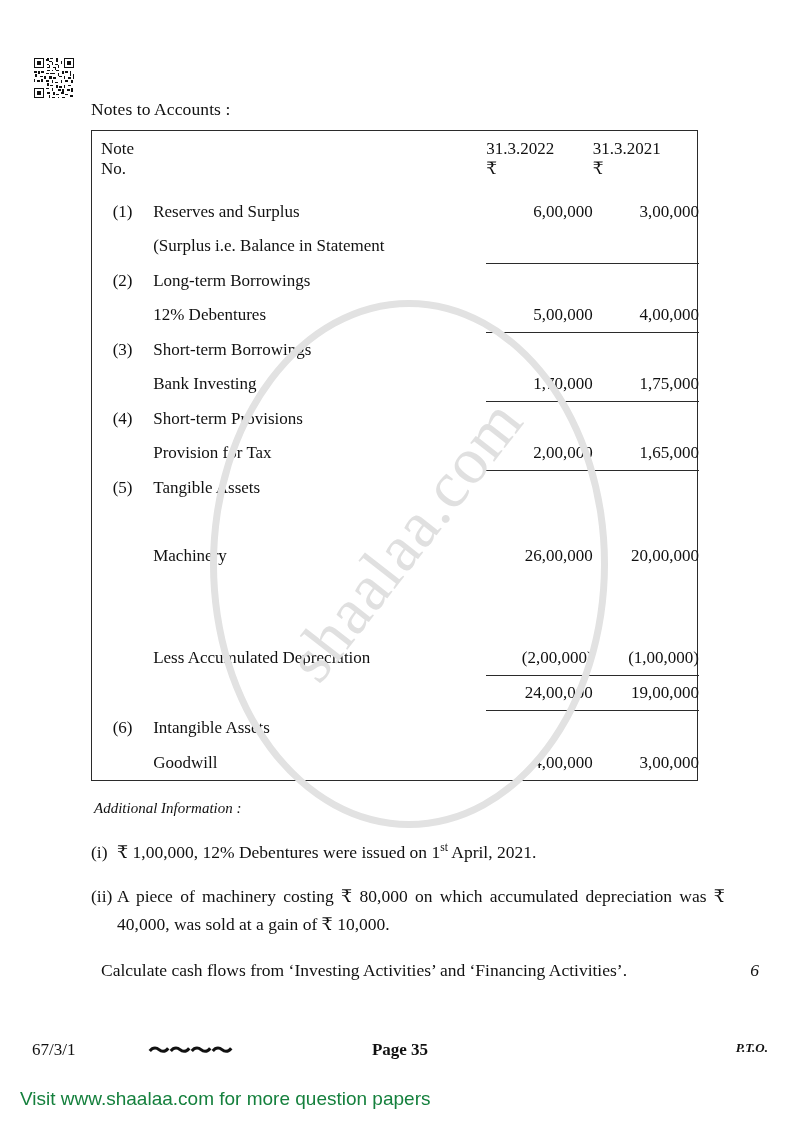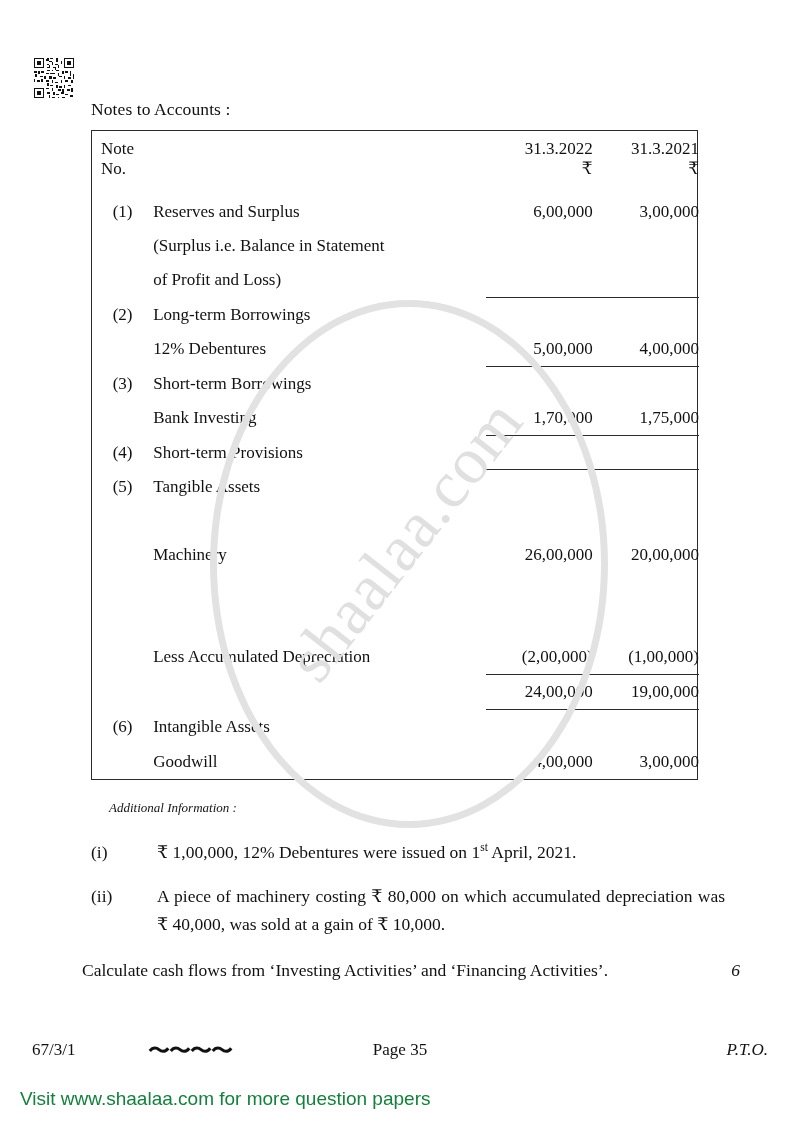--- a/index.html
+++ b/index.html
@@ -48,21 +48,21 @@
   col.c-amt2 { width: 106px; }
 
   .cell-note { text-align: center; padding: 2px 0 0 0; }
   .cell-desc { padding: 2px 0 0 12px; }
   .cell-amt  { text-align: right; padding: 2px 10px 0 0;
                border-left: 1.2px solid #2b2b2b; }
 
   
   tr.hdr td { height: 64px; padding-top: 8px; }
   tr.hdr .cell-note { text-align: left; padding-left: 9px; line-height: 1.18; }
-  tr.hdr .cell-amt { text-align: right; padding: 8px 0 0 0; line-height: 1.2; }
+  tr.hdr .cell-amt { text-align: left; padding: 8px 0 0 0; line-height: 1.2; }
   .hdr-sep td { height: 0; border-top: 1.4px solid #2b2b2b; padding: 0; }
 
   
   .cell-desc { border-left: 1.2px solid #2b2b2b; }
 
   
   .rule td { padding: 0; height: 0; }
   .rule .r-line { border-top: 1.4px solid #2b2b2b; }
 
   .txtline { height: 34px; line-height: 34px; }
@@ -88,49 +88,49 @@
     font-size: 66px;
     color: #e0e0e0;
     font-family: "Liberation Serif", serif;
     transform: rotate(-52deg);
     white-space: nowrap;
     letter-spacing: 1px;
   }
 
   
   .addl-heading {
-    position: absolute; left: 109px; top: 800px;
-    font-style: italic; font-size: 13px;
+    position: absolute; left: 94px; top: 800px;
+    font-style: italic; font-size: 15px;
   }
   .item { position: absolute; font-size: 17.5px; line-height: 1.62; }
   .item .mark { position: absolute; left: 0; top: 0; width: 52px; }
-  .item .body { display: block; margin-left: 66px; }
+  .item .body { display: block; margin-left: 26px; }
   .itm-i  { left: 91px; top: 838px; width: 640px; }
   .itm-ii { left: 91px; top: 882px; width: 634px; }
   .itm-ii .body { text-align: justify; }
   sup { font-size: .66em; vertical-align: super; }
 
   .calc-line {
-    position: absolute; left: 82px; top: 960px; width: 660px;
+    position: absolute; left: 101px; top: 960px; width: 660px;
     font-size: 17.5px;
   }
   .calc-marks {
     position: absolute; right: 2px; top: 0;
     font-style: italic;
   }
 
   
   .footer { position: absolute; left: 0; top: 1040px; width: 800px; height: 30px; }
   .f-code  { position: absolute; left: 32px; top: 0; font-size: 17px; }
   .f-wave  { position: absolute; left: 148px; top: -4px; font-size: 22px;
              font-weight: bold; letter-spacing: -1px; }
   .f-page  { position: absolute; left: 0; top: 0; width: 800px;
-             text-align: center; font-size: 17px; }
-  .f-pto   { position: absolute; right: 32px; top: 0; font-size: 17px;
-             font-style: italic; font-weight: normal; }
+             text-align: center; font-size: 17px; font-weight: bold; }
+  .f-pto   { position: absolute; right: 32px; top: 0; font-size: 13px;
+             font-style: italic; font-weight: bold; }
 
   .banner {
     position: absolute; left: 20px; top: 1088px;
     font-family: "Liberation Sans", "DejaVu Sans", sans-serif;
     font-size: 19px; color: #15803d;
   }
 </style>
 </head>
 <body>
 
@@ -258,26 +258,20 @@
           <td class="cell-desc txtline">Reserves and Surplus</td>
           <td class="cell-amt txtline">6,00,000</td>
           <td class="cell-amt txtline">3,00,000</td>
         </tr>
         <tr>
           <td class="cell-note txtline"></td>
           <td class="cell-desc txtline">(Surplus i.e. Balance in Statement</td>
           <td class="cell-amt txtline"></td>
           <td class="cell-amt txtline"></td>
         </tr>
-        <tr>
-          <td class="cell-note txtline"></td>
-          <td class="cell-desc txtline">of Profit and Loss)</td>
-          <td class="cell-amt txtline"></td>
-          <td class="cell-amt txtline"></td>
-        </tr>
         <tr class="rule">
           <td></td>
           <td></td>
           <td class="cell-amt r-line"></td>
           <td class="cell-amt r-line"></td>
         </tr>
 
         <tr>
           <td class="cell-note txtline">(2)</td>
           <td class="cell-desc txtline">Long-term Borrowings</td>
@@ -314,20 +308,26 @@
           <td></td>
           <td class="cell-amt r-line"></td>
           <td class="cell-amt r-line"></td>
         </tr>
 
         <tr>
           <td class="cell-note txtline">(4)</td>
           <td class="cell-desc txtline">Short-term Provisions</td>
           <td class="cell-amt txtline"></td>
           <td class="cell-amt txtline"></td>
+        </tr>
+        <tr>
+          <td class="cell-note txtline"></td>
+          <td class="cell-desc txtline">Provision for Tax</td>
+          <td class="cell-amt txtline">2,00,000</td>
+          <td class="cell-amt txtline">1,65,000</td>
         </tr>
         <tr class="rule">
           <td></td>
           <td></td>
           <td class="cell-amt r-line"></td>
           <td class="cell-amt r-line"></td>
         </tr>
 
         <tr>
           <td class="cell-note txtline">(5)</td>

